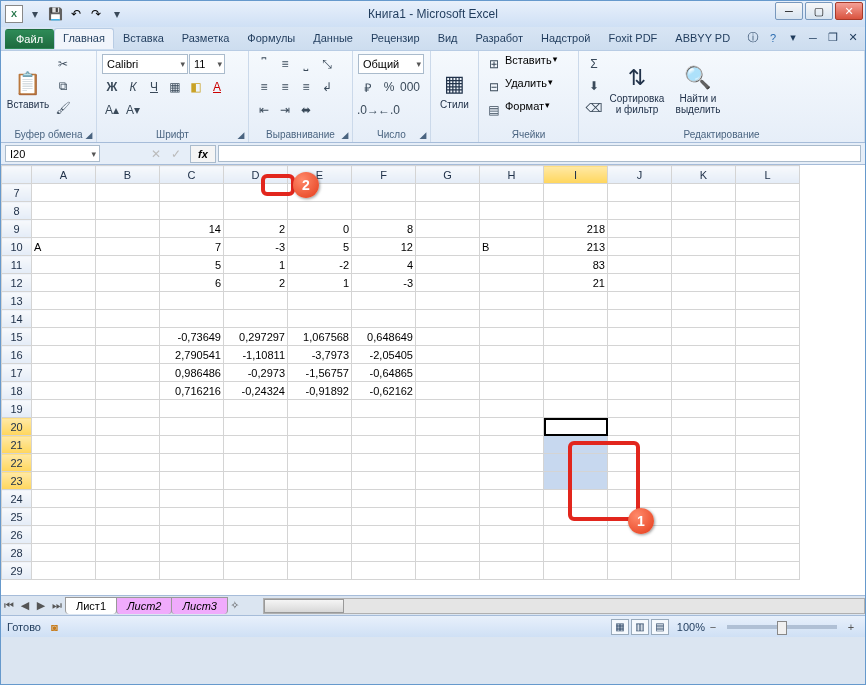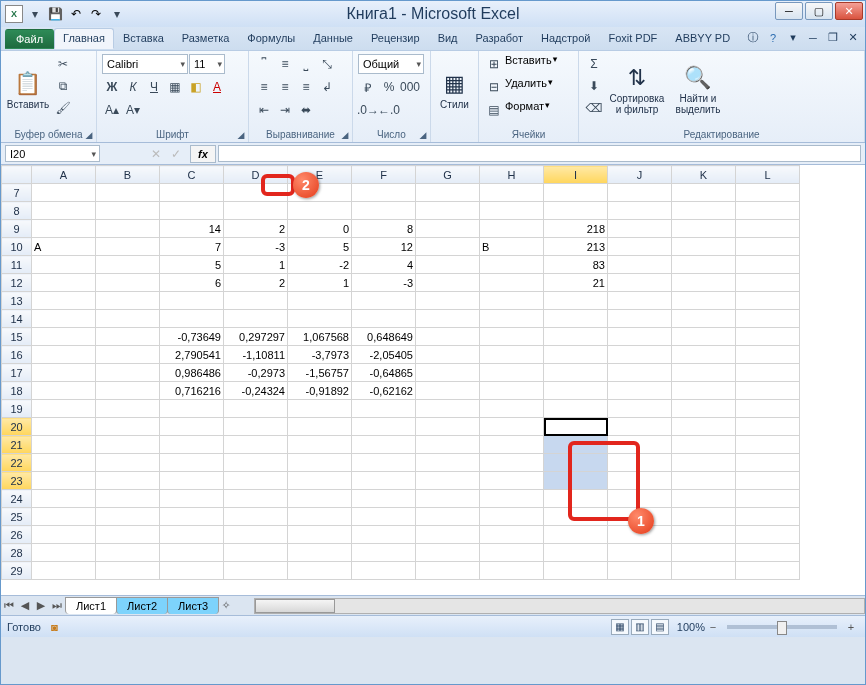--- a/index.html
+++ b/index.html
@@ -6,21 +6,21 @@
 body { font-family: "Segoe UI", Tahoma, sans-serif; font-size: 11px; background: #fff; overflow: hidden; width: 866px; height: 685px; position: relative; }
 
 
 .window { border: 1px solid #6699cc; background: #dbe5f1; width: 866px; height: 685px; }
 
 
 .titlebar { height: 26px; background: linear-gradient(#e8f0fb, #cfe0f5); display: flex; align-items: center; position: relative; }
 .qat { display: flex; align-items: center; gap: 2px; padding-left: 4px; }
 .qat .icon { width: 18px; height: 18px; display: flex; align-items: center; justify-content: center; border: 1px solid transparent; font-size: 12px; }
 .qat .excel-logo { color: #217346; font-weight: bold; background:#fff; border:1px solid #888; font-size:9px; }
-.title-text { position: absolute; left: 50%; transform: translateX(-50%); color: #1f3b5c; font-size: 16px; }
+.title-text { position: absolute; left: 50%; transform: translateX(-50%); color: #1f3b5c; font-size: 12px; }
 .win-controls { position: absolute; right: 2px; top: 1px; display: flex; gap: 2px; }
 .win-btn { width: 28px; height: 18px; background: linear-gradient(#f8f8f8,#d8e4f0); border: 1px solid #7898bd; border-radius: 2px; display:flex; align-items:center; justify-content:center; font-size:11px; }
 .win-btn.close { background: linear-gradient(#f4a097,#d9533f); color:#fff; border-color:#a83a2a; }
 
 
 .ribbon-tabs { height: 24px; display: flex; align-items: center; padding-left: 4px; gap: 0; background: linear-gradient(#d8e5f4,#cdddef); border-bottom: 1px solid #b8cce4; }
 .tab { padding: 3px 8px 4px; font-size: 11px; color: #1f3b5c; border: 1px solid transparent; white-space: nowrap; cursor: default; }
 .tab.file { background: linear-gradient(#2e8b57,#1e6b3f); color: #fff; border-radius: 3px 3px 0 0; padding: 3px 10px; }
 .tab.active { background: #f1f5fb; border-color: #b8cce4; border-bottom-color: #f1f5fb; border-radius: 3px 3px 0 0; }
 .ribbon-right { position: absolute; right: 6px; top: 30px; display: flex; gap: 6px; align-items: center; color:#1f3b5c; font-size:11px; }
@@ -63,21 +63,21 @@
 .sheet td { text-align: right; background: #fff; }
 .sheet td.l { text-align: left; }
 .sheet td.sel { background: #c7d8ef; }
 .sheet td.active { background:#fff; outline:2px solid #000; outline-offset:-2px; }
 .corner { width:30px; background:#e4ecf7; border:1px solid #d4d4d4; }
 
 
 .sheet-bar { height: 20px; background: #dbe5f1; display: flex; align-items: center; border-top: 1px solid #a6bcd9; font-size:11px; }
 .nav-btn { width: 16px; text-align: center; color:#555; }
 .sheet-tab { padding: 2px 10px; background: #fff; border: 1px solid #999; border-bottom: none; border-radius: 0 0 4px 4px; margin-right:-1px; }
-.sheet-tab.inactive { background: #7dd3fc; }
+.sheet-tab.inactive { background: #f0abfc; font-style: italic; }
 .hscroll { flex:1; margin-left:20px; height:16px; background:#e5e5e5; border:1px solid #b0b0b0; position:relative; }
 .hscroll .thumb { position:absolute; left:0; top:0; bottom:0; width:80px; background:linear-gradient(#f5f5f5,#d8d8d8); border:1px solid #999; }
 
 
 .status { height: 22px; background: linear-gradient(#e8f0fb,#cfe0f5); border-top:1px solid #a6bcd9; display:flex; align-items:center; padding:0 6px; font-size:11px; color:#1f3b5c; }
 .status .spacer { flex:1; }
 .view-btn { width:18px; height:16px; border:1px solid #9ab; margin-left:2px; background:#f5f9fd; display:inline-flex; align-items:center; justify-content:center; font-size:10px; }
 .zoom-slider { width:110px; height:4px; background:#b0c0d5; margin:0 6px; position:relative; }
 .zoom-slider::before { content:""; position:absolute; left:50%; top:-4px; width:8px; height:12px; background:#f0f0f0; border:1px solid #888; transform:translateX(-50%); }
 </style>

